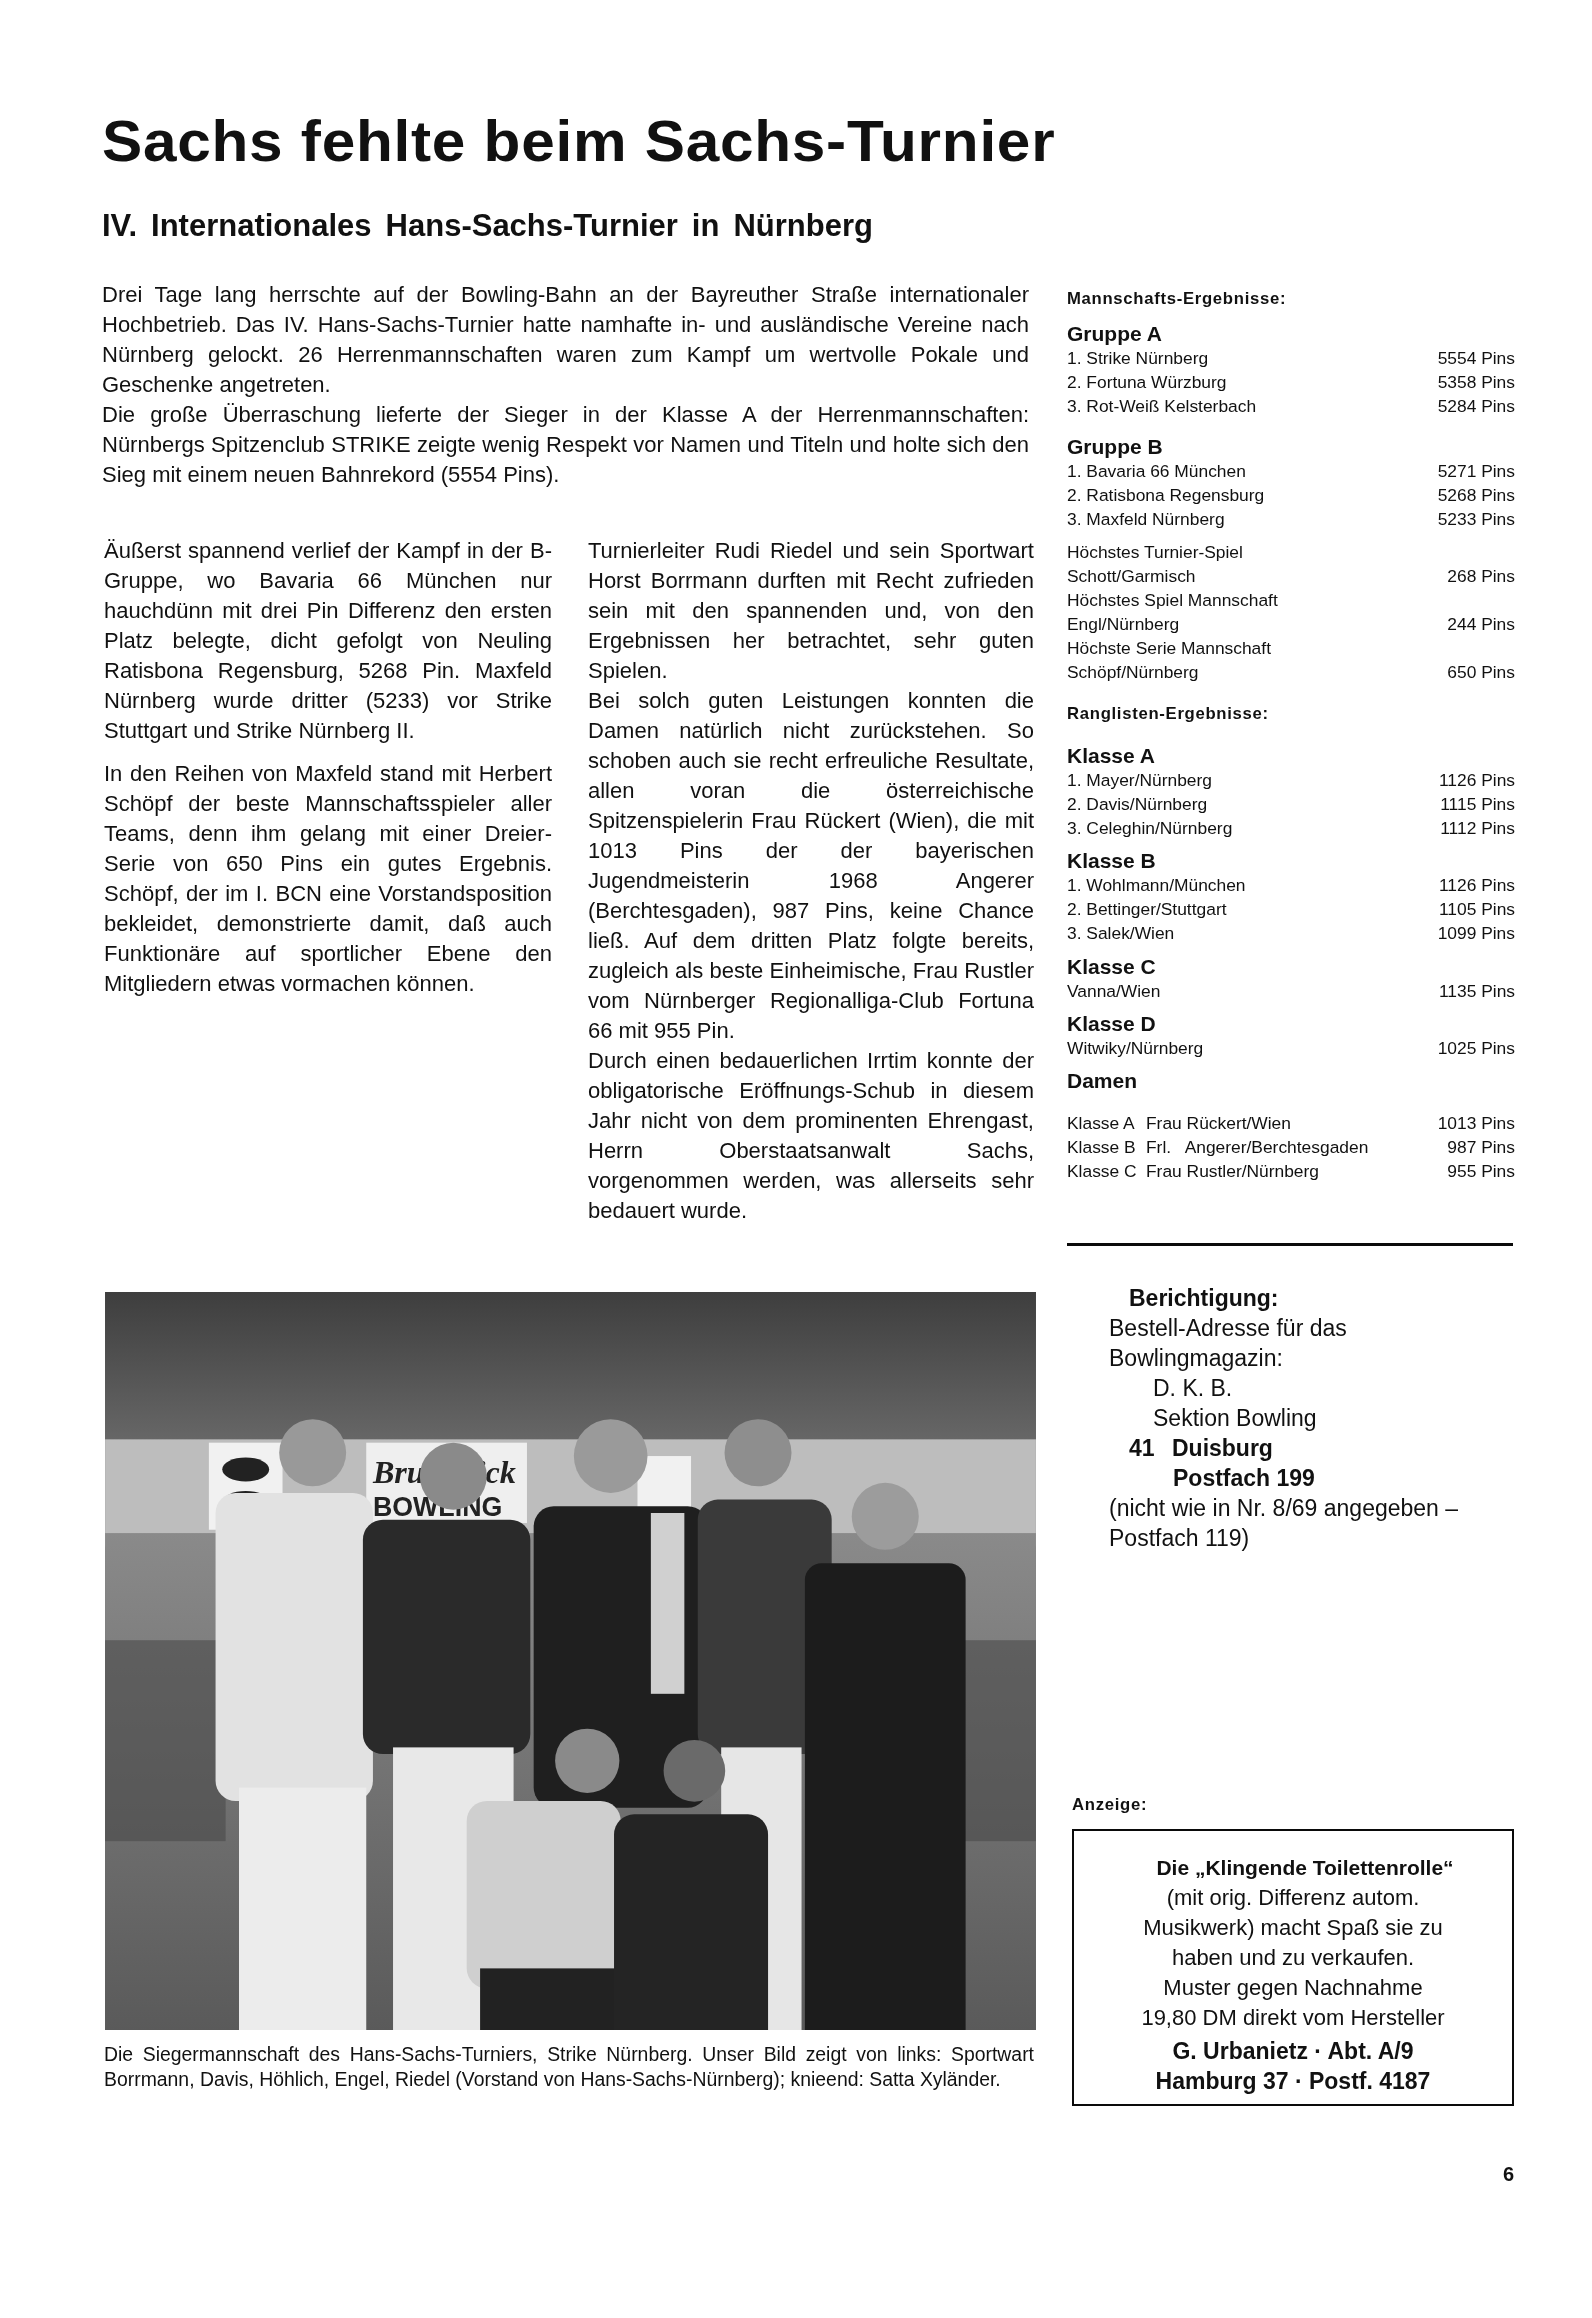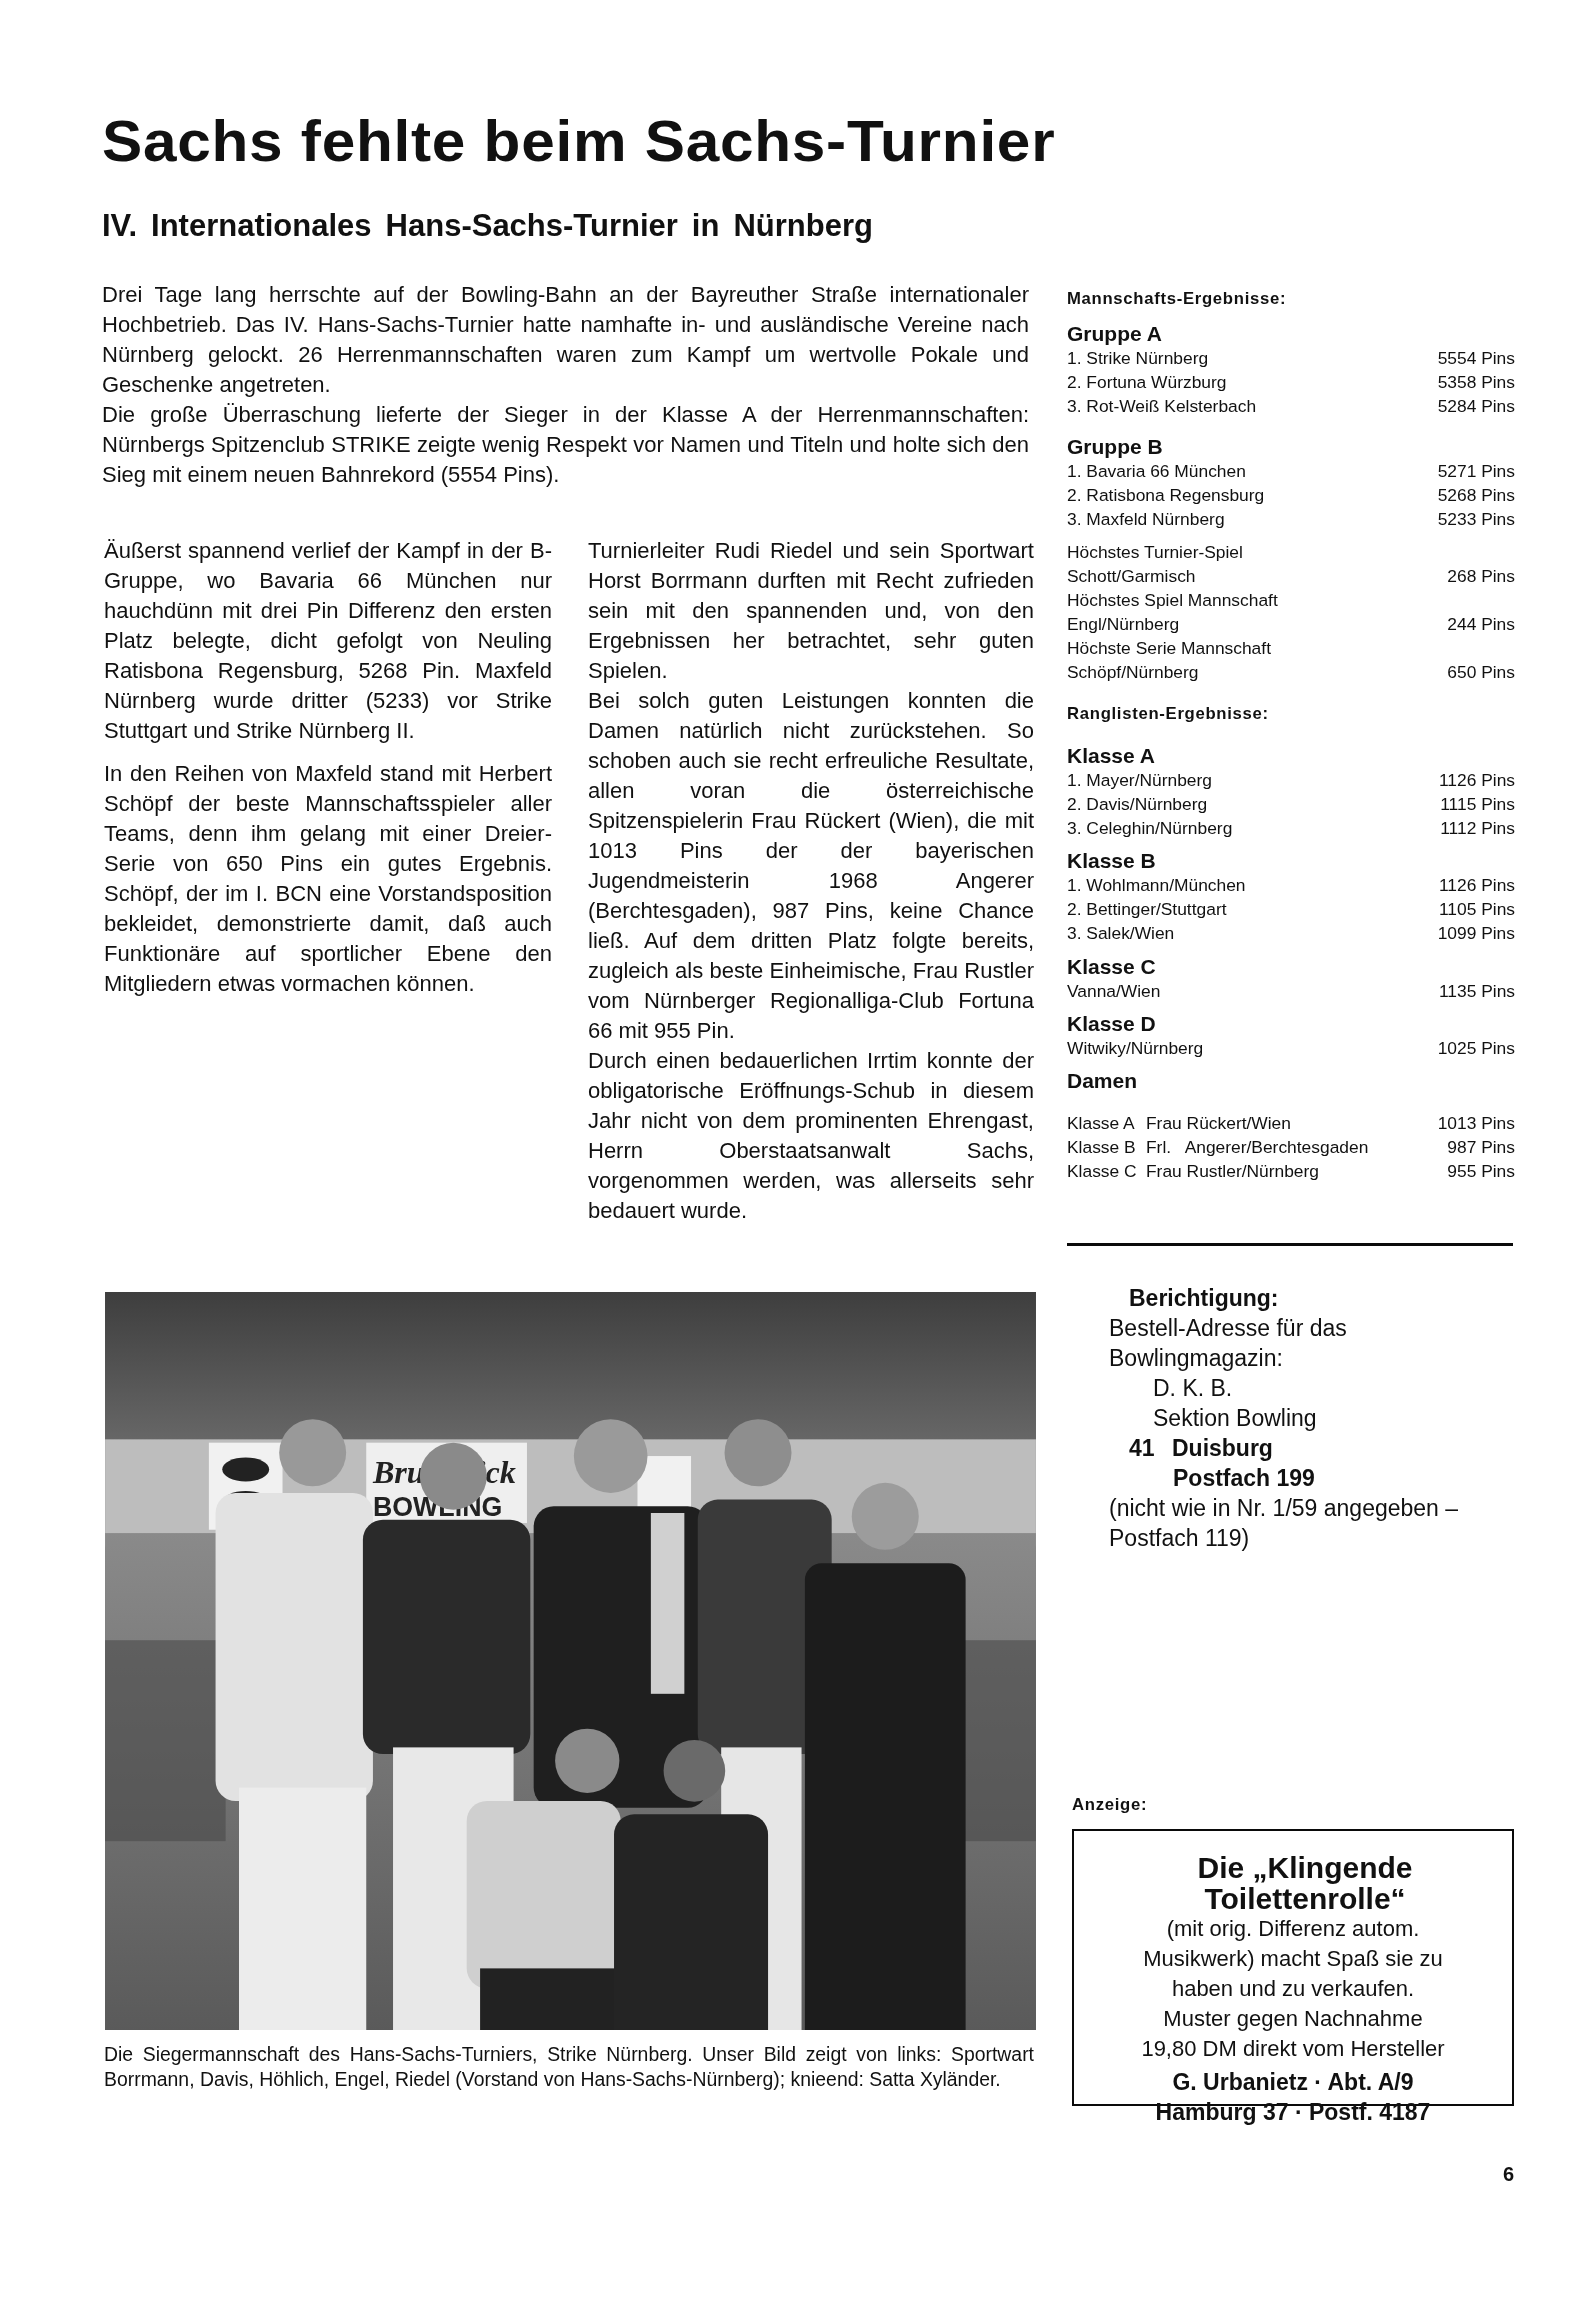--- a/index.html
+++ b/index.html
@@ -23,21 +23,21 @@
   .results .label { display:block; }
   .damen-row .k { display:inline-block; width:79px; }
   .rule { left:1067px; top:1243px; width:446px; height:3.3px; background:#0a0a0a; }
   .berichtigung { left:1109px; top:1283px; font-size:23px; line-height:30px; }
   .berichtigung .b { font-weight:bold;margin-left:20px; }
   .berichtigung .ind { padding-left:44px; }
   .photo { left:105px; top:1292px; width:931px; height:738px; background:#6b6b6b; overflow:hidden; }
   .caption { left:104px; top:2042px; width:930px; font-size:19.4px; line-height:25px; text-align:justify; }
   .anzeige-label { left:1072px; top:1795px; font-size:16.7px; font-weight:bold; letter-spacing:0.7px; }
   .ad { left:1072px; top:1829px; width:442px; height:277px; border:2.7px solid #0a0a0a; text-align:center; box-sizing:border-box; padding-top:21.4px; }
-  .ad .ad-title { font-size:30px; font-weight:bold; line-height:31px;padding-left:24px; }
+  .ad .ad-title { font-size:21px; font-weight:bold; line-height:31px;padding-left:24px; }
   .ad .ad-body { font-size:22px; line-height:30px; }
   .ad .ad-addr { font-size:23px; font-weight:bold; line-height:30px; margin-top:2.7px; }
   .pagenum { left:1503px; top:2163px; font-size:20px; font-weight:bold; }
 </style>
 </head>
 <body>
 
 <div class="abs title">Sachs fehlte beim Sachs-Turnier</div>
 <div class="abs subtitle">IV. Internationales  Hans-Sachs-Turnier  in Nürnberg</div>
 
@@ -169,21 +169,21 @@
 <div class="abs rule"></div>
 
 <div class="abs berichtigung">
   <div class="b">Berichtigung:</div>
   <div>Bestell-Adresse für das</div>
   <div>Bowlingmagazin:</div>
   <div class="ind">D. K. B.</div>
   <div class="ind">Sektion Bowling</div>
   <div class="b"><span>41</span><span style="display:inline-block;width:17.4px"></span><span>Duisburg</span></div>
   <div class="b ind">Postfach 199</div>
-  <div>(nicht wie in Nr. 1/59 angegeben –</div>
+  <div>(nicht wie in Nr. 8/69 angegeben –</div>
   <div>Postfach 119)</div>
 </div>
 
 <div class="abs photo">
   <svg width="931" height="738" viewBox="0 0 1390 1102">
     <defs>
       <linearGradient id="ceil" x1="0" y1="0" x2="0" y2="1">
         <stop offset="0" stop-color="#3e3e3e"></stop>
           <stop offset="1" stop-color="#6a6a6a"></stop>
       </linearGradient>

